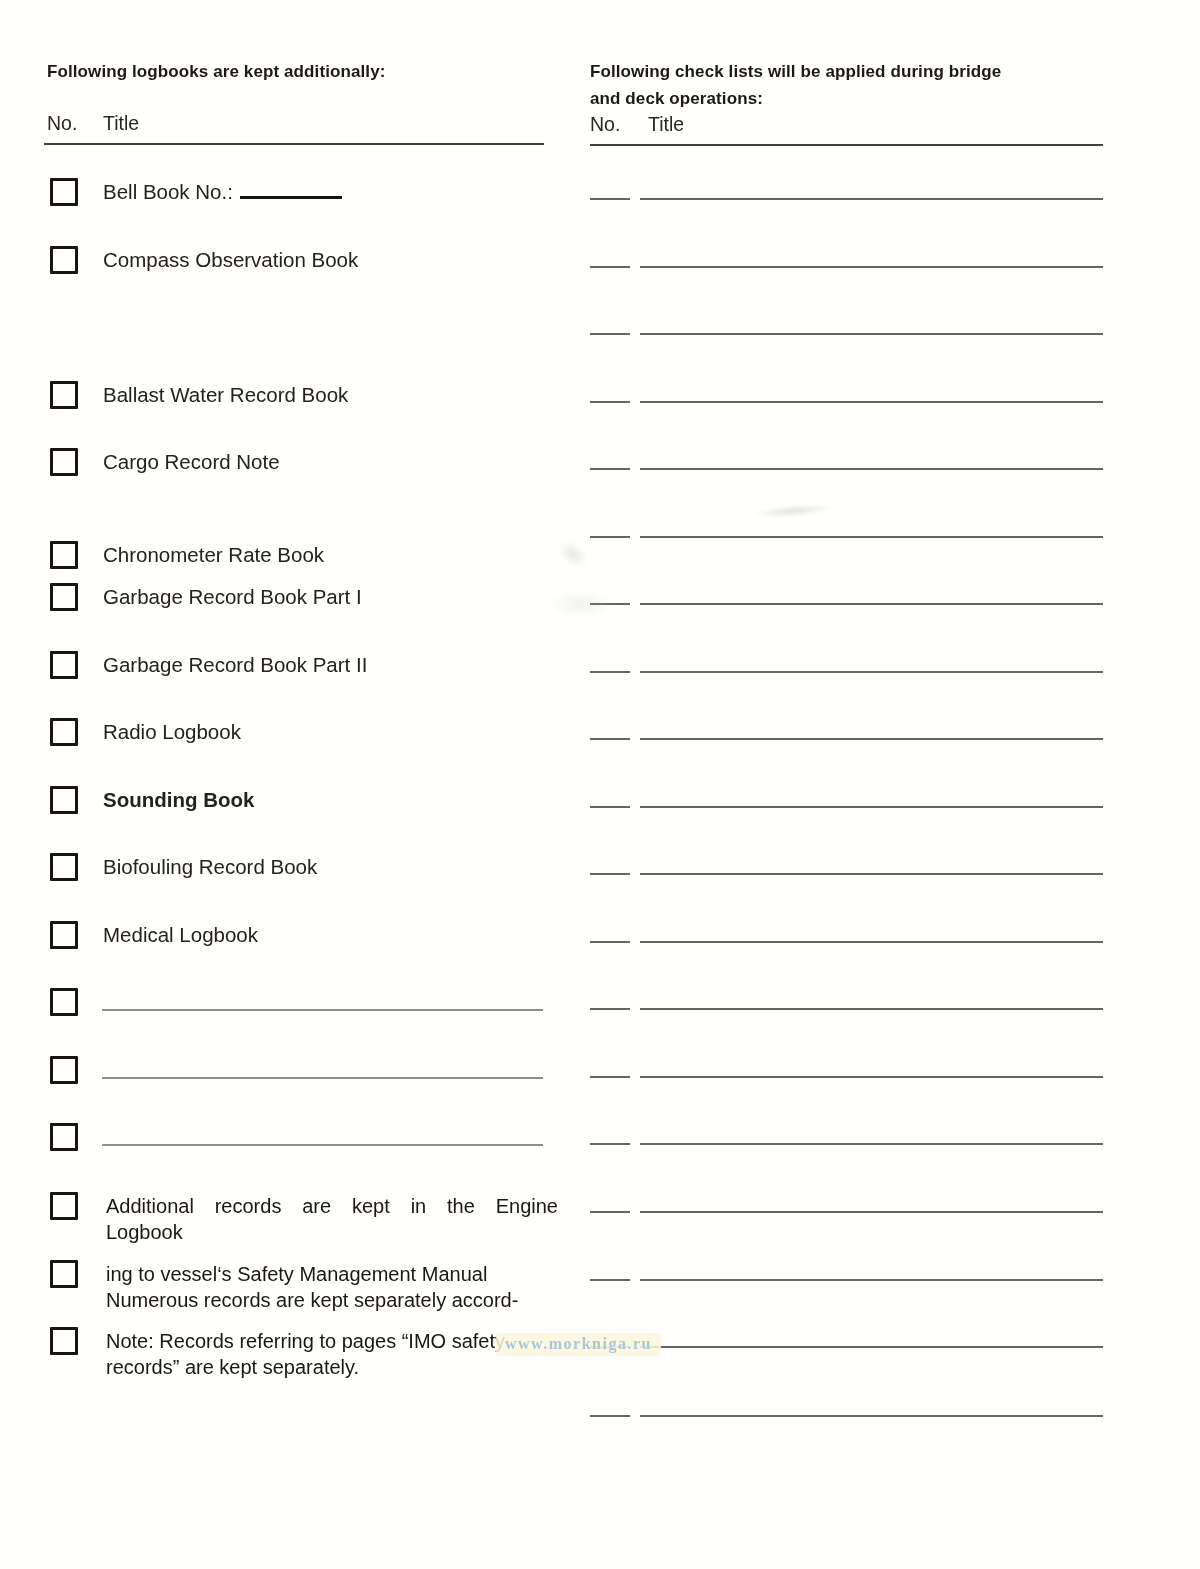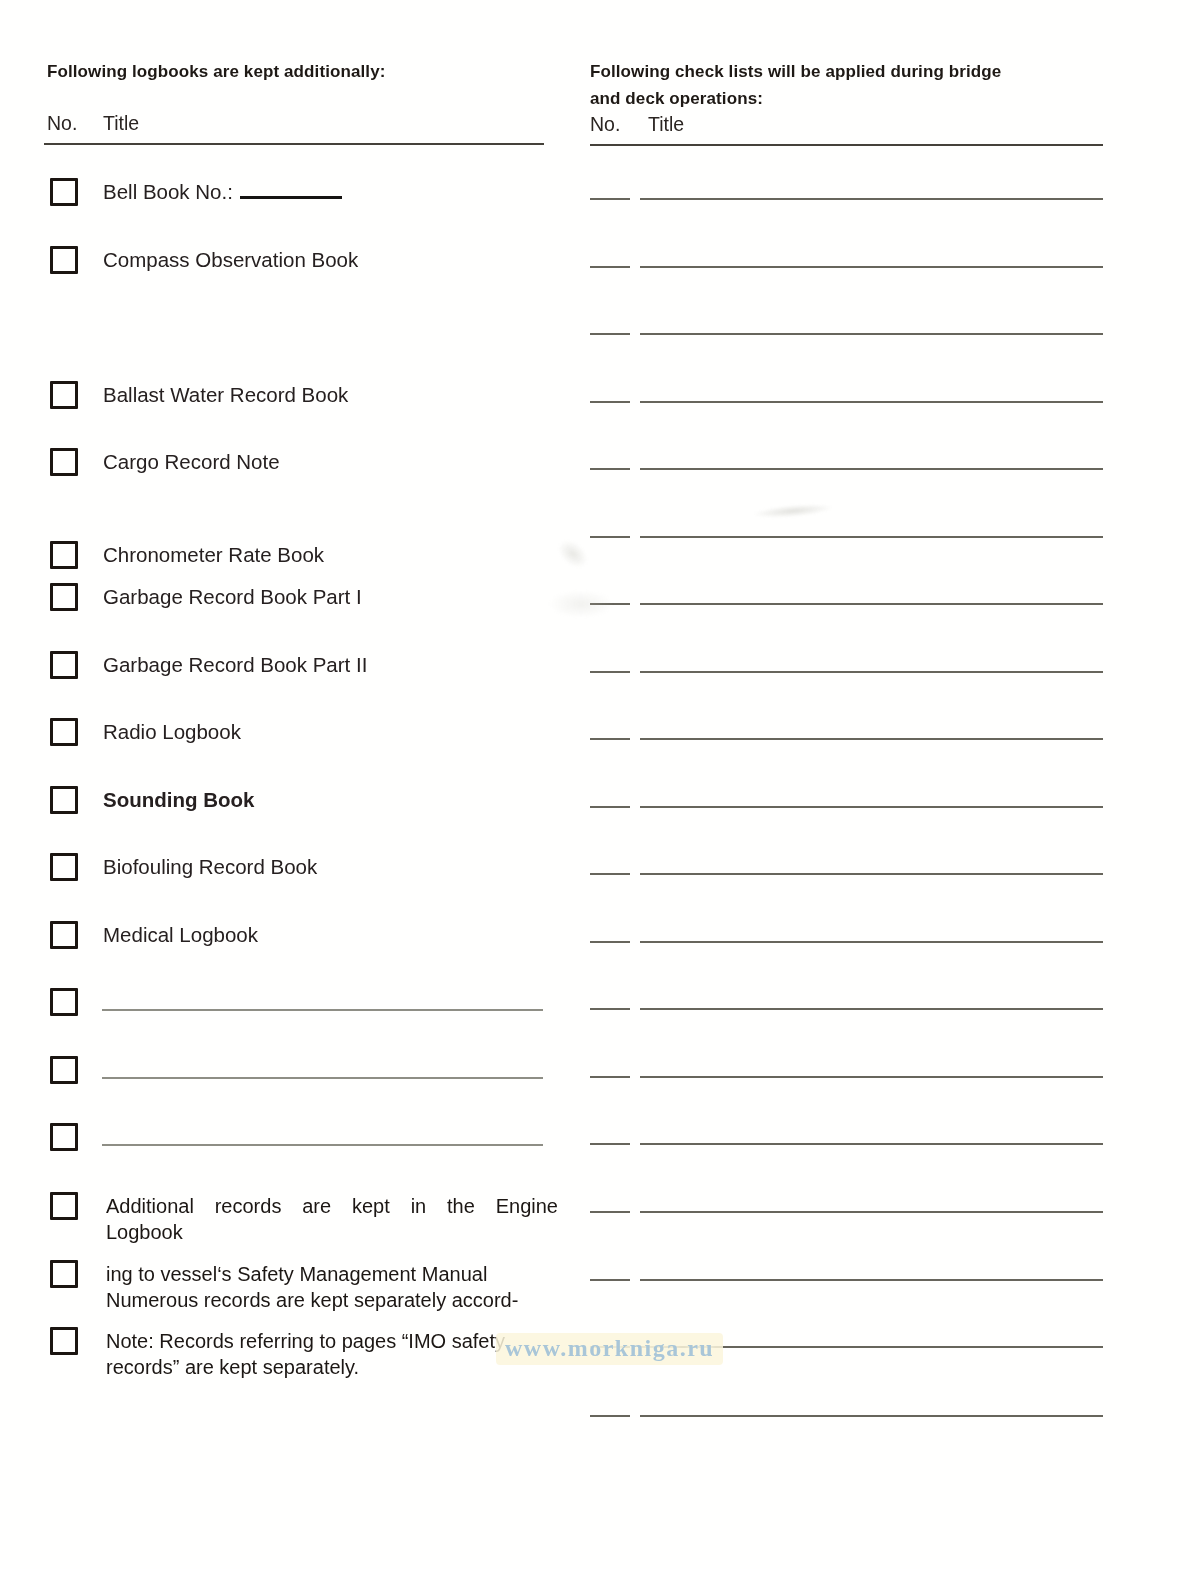--- a/index.html
+++ b/index.html
@@ -37,21 +37,21 @@
   .nl{display:block;white-space:nowrap;}
   .nl.just{white-space:normal;text-align:justify;text-align-last:justify;}
   
   .rrow{position:absolute;left:590px;width:513px;height:4px;}
   .noline{position:absolute;left:0;top:0;width:40px;border-top:2px solid #67655c;height:0;}
   .titleline{position:absolute;left:50px;top:0;width:463px;border-top:2px solid #67655c;height:0;}
   
   .watermark{
     position:absolute;left:496px;top:1333px;
     font-family:"Liberation Serif","DejaVu Serif",serif;font-weight:bold;
-    font-size:24px;letter-spacing:1.5px;color:#a9c6d8;
+    font-size:16px;letter-spacing:1.5px;color:#a9c6d8;
     background:rgba(252,246,220,0.85);padding:2px 9px 3px 9px;border-radius:4px;
     text-shadow:0 0 5px #fdf8df;white-space:nowrap;
   }
   
   .smudge{position:absolute;pointer-events:none;filter:blur(1px);}
   .s1{left:752px;top:505px;width:82px;height:12px;border-radius:50%;
       background:radial-gradient(ellipse at center,rgba(182,182,174,0.40),rgba(182,182,174,0) 70%);
       transform:rotate(-5deg);}
   .s2{left:556px;top:543px;width:34px;height:22px;border-radius:50%;
       background:radial-gradient(ellipse at center,rgba(188,188,180,0.35),rgba(188,188,180,0) 70%);

